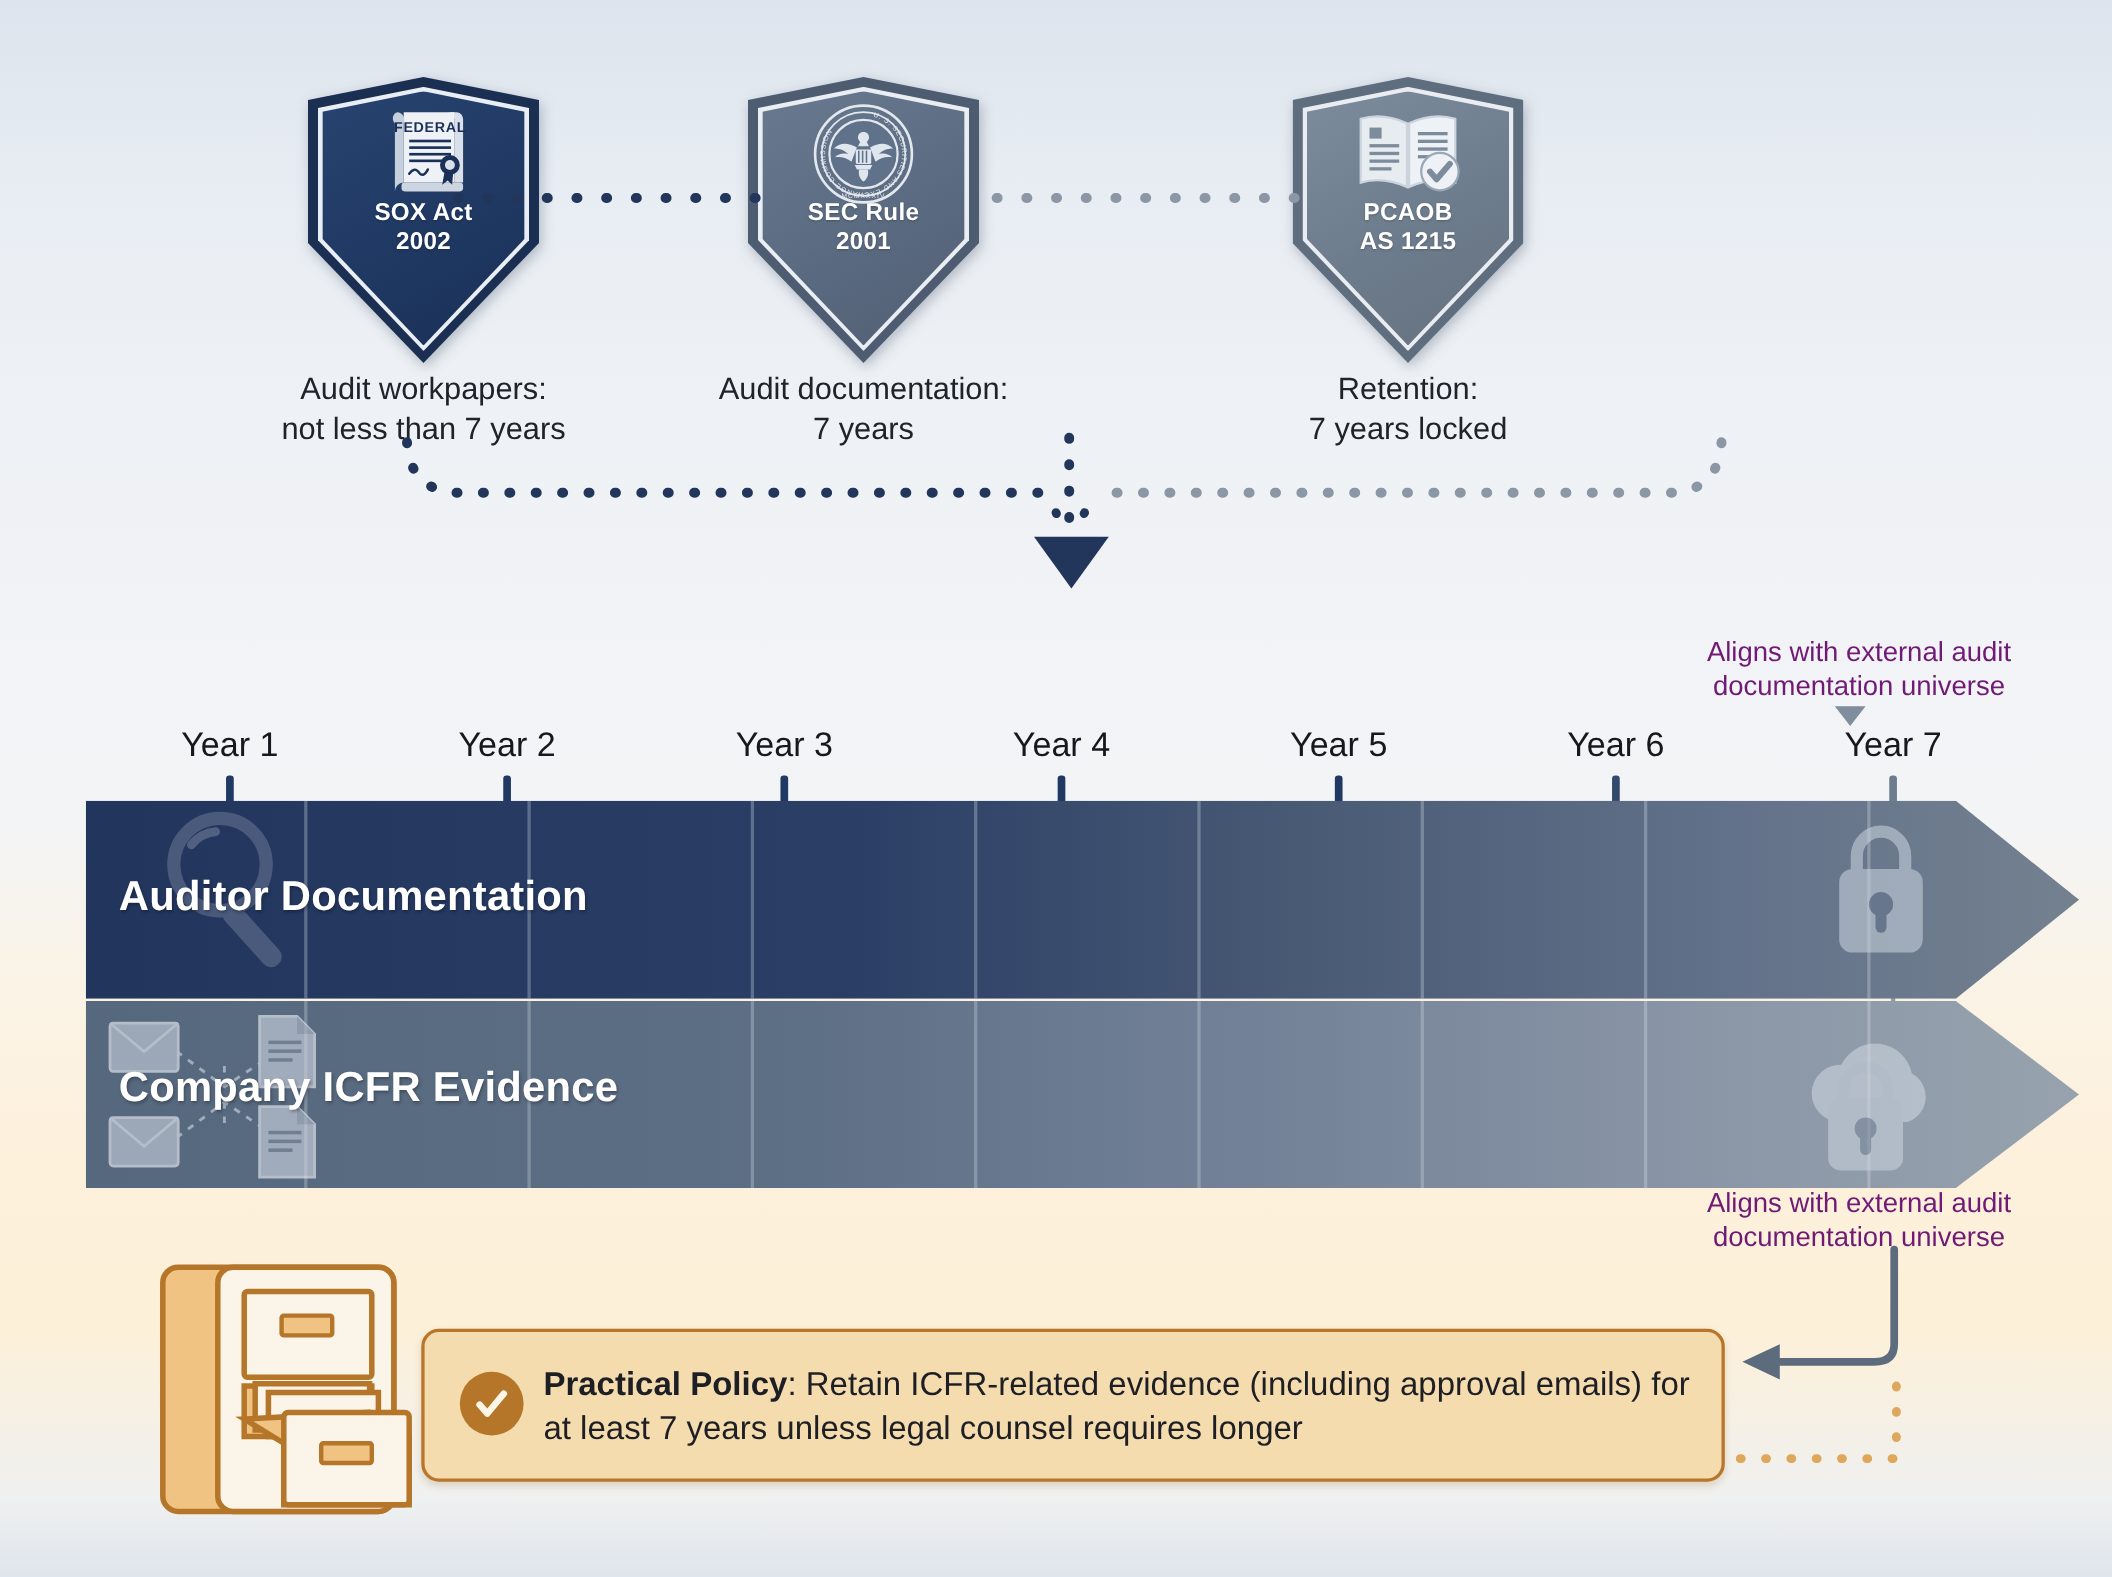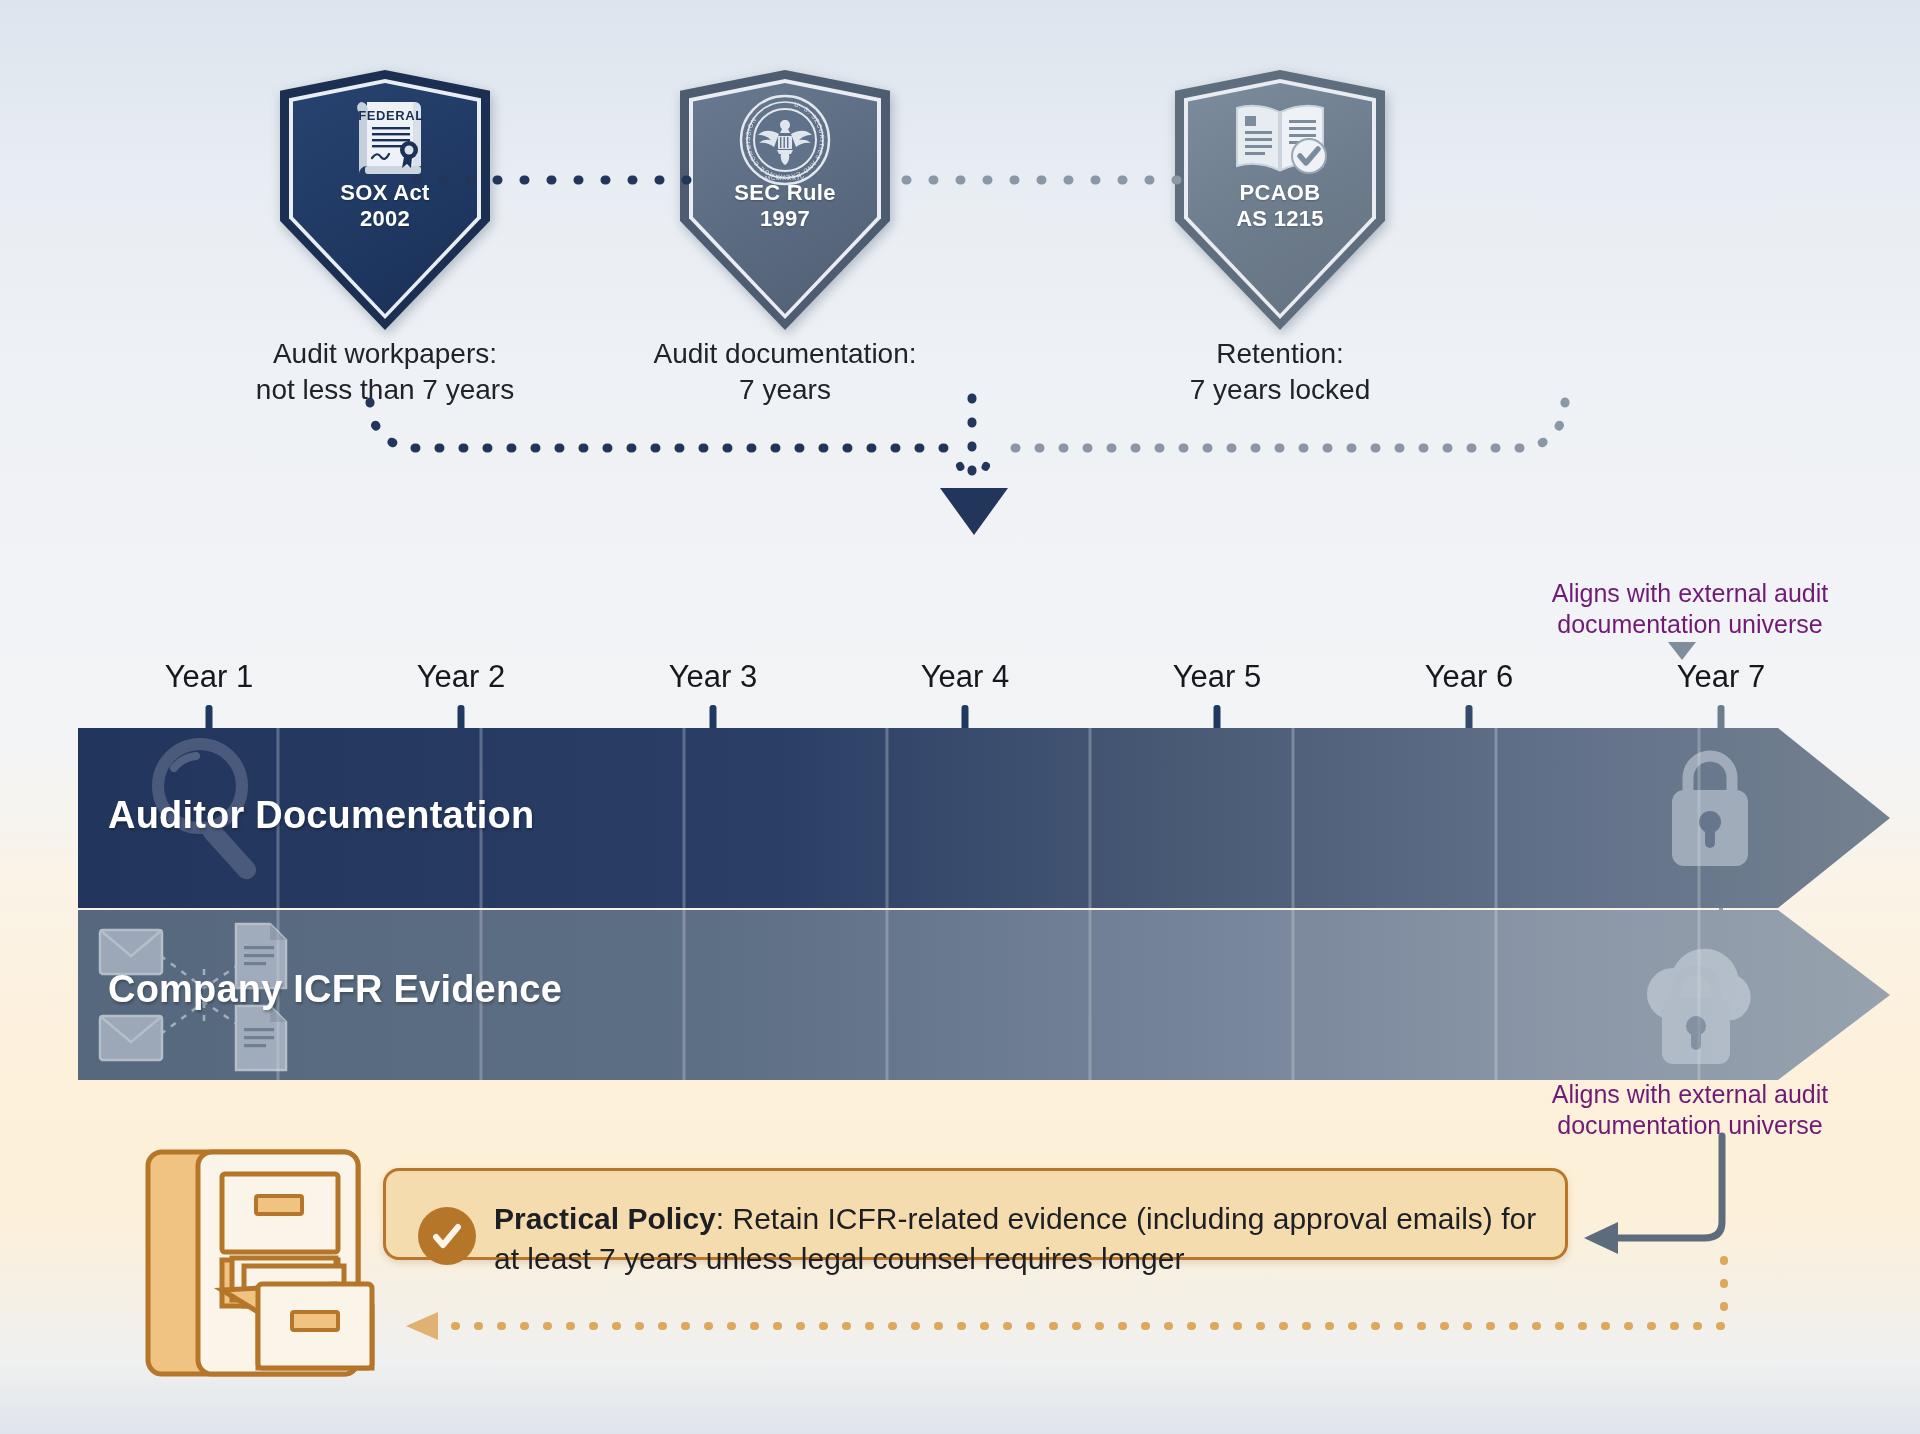--- a/index.html
+++ b/index.html
@@ -183,21 +183,21 @@
           </g>
           <path id="seal-top" d="M48 13 a35 35 0 0 1 0 70 a35 35 0 0 1 0 -70" fill="none"></path>
           <text font-family="Liberation Sans, sans-serif" font-size="6.2" fill="#e3e8ef" letter-spacing="0.8">
             <textPath href="#seal-top" startOffset="4%">U. S. SECURITIES AND EXCHANGE COMMISSION</textPath>
           </text>
           <text font-family="Liberation Sans, sans-serif" font-size="6" fill="#e3e8ef" letter-spacing="1" x="48" y="88" text-anchor="middle">MCMXXXIV</text>
         </svg>
       </div>
       <div class="shield-text">
         <div>SEC Rule</div>
-        <div>1997</div>
+        <div>2001</div>
       </div>
     </div>
     <div class="shield-caption">Audit documentation:
 7 years</div>
   </div>
 
   <div class="shield-group" style="left:1075px; top:70px; width:410px;">
     <div class="shield">
       <div class="shield-body" style="background:#5f6e7e;"></div>
       <div class="shield-inner" style="background:#e9edf1;"></div>
@@ -419,21 +419,21 @@
       <rect x="116" y="56" width="46" height="18" rx="2" fill="#f0c382" stroke="#b5762a" stroke-width="4"></rect>
       <path d="M82 120 h116 v46 h-116 z" fill="#f0c382" stroke="#b5762a" stroke-width="5"></path>
       <path d="M92 118 h104 v42 h-104 z" fill="#faf4e9" stroke="#b5762a" stroke-width="5"></path>
       <path d="M104 126 h100 v40 h-100 z" fill="#faf4e9" stroke="#b5762a" stroke-width="5"></path>
       <path d="M82 150 L118 172 v56 h114 v-62 l-36 -22 z" fill="#f0c382" stroke="#b5762a" stroke-width="5"></path>
       <rect x="118" y="144" width="114" height="84" rx="4" fill="#faf4e9" stroke="#b5762a" stroke-width="5"></rect>
       <rect x="152" y="172" width="46" height="18" rx="2" fill="#f0c382" stroke="#b5762a" stroke-width="4"></rect>
     </svg>
   </div>
 
-  <div class="callout" style="left:383px; top:1168px; width:1185px; height:92px;text-decoration:underline;">
+  <div class="callout" style="left:383px; top:1208px; width:1185px; height:139px;text-decoration:underline;">
     <div class="check-badge">
       <svg width="34" height="34" viewBox="0 0 34 34">
         <path d="M6 18 l7 8 15 -18" stroke="#fdf5e6" stroke-width="6" fill="none" stroke-linecap="round" stroke-linejoin="round"></path>
       </svg>
     </div>
     <div class="callout-text"><b>Practical Policy</b><span>: </span><span>Retain ICFR-related evidence (including approval emails) for at least 7 years unless legal counsel requires longer</span></div>
   </div>
 
 </div>
 

